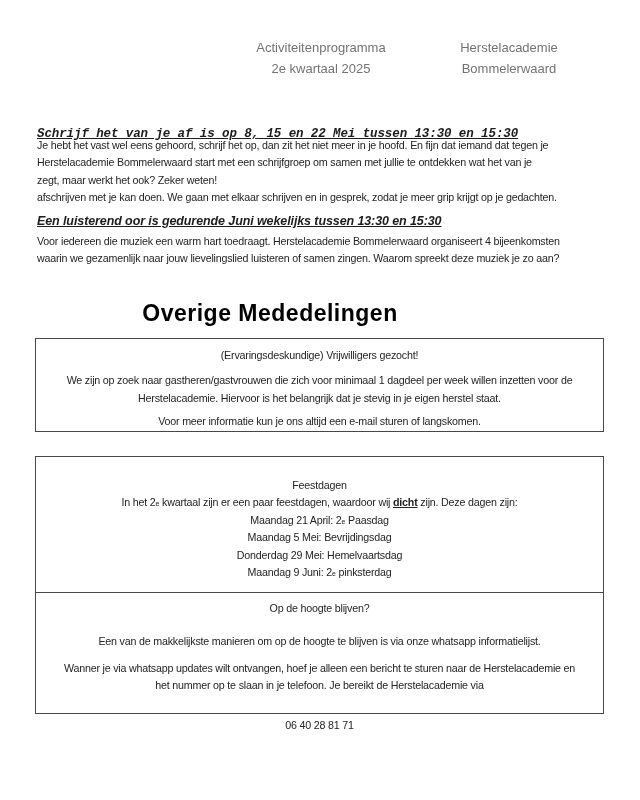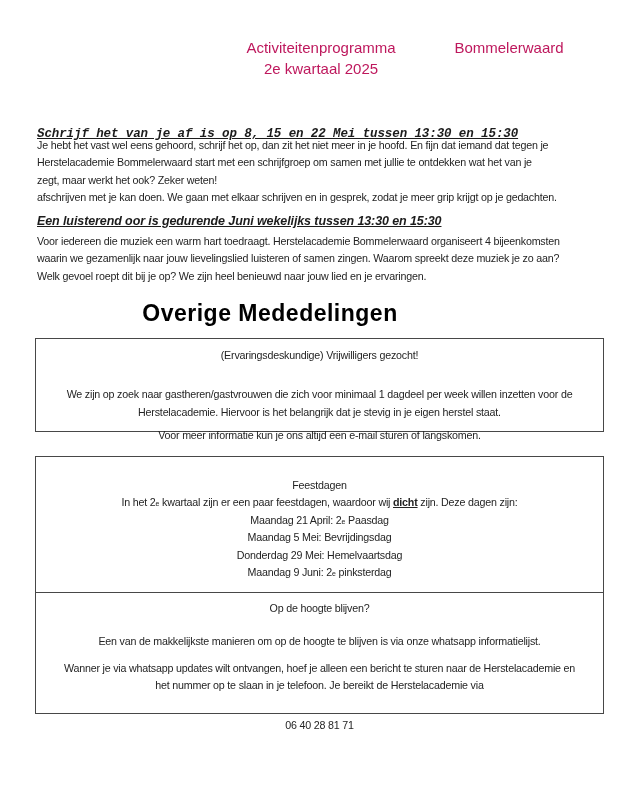--- a/index.html
+++ b/index.html
@@ -12,23 +12,23 @@
     overflow: hidden;
     font-family: "Liberation Sans", sans-serif;
     color: #242424;
   }
   
   .hdr-block {
     position: absolute;
     top: 37px;
     width: 186px;
     text-align: center;
-    font-size: 15px;
+    font-size: 13px;
     line-height: 21px;
-    color: #be185d;
+    color: #737373;
   }
   #hdr-left  { left: 228px; }
   #hdr-right { left: 416px; }
 
   
   .sec-heading {
     position: absolute;
     left: 37px;
     font-size: 12.5px;
     font-style: italic;
@@ -77,21 +77,21 @@
     text-align: center;
     font-size: 10.7px;
     letter-spacing: -0.2px;
     line-height: 17.4px;
     color: #242424;
   }
   #box-volunteers { top: 338px; height: 94px;  padding-top: 8px; }
   #box-holidays   { top: 456px; height: 138px; padding-top: 20px; }
   #box-whatsapp   { top: 592px; height: 122px; padding-top: 7px; }
 
-  #box-volunteers .box-title  { margin-bottom: 22px; }
+  #box-volunteers .box-title  { margin-bottom: 8px; }
   #box-volunteers .box-para   { margin-bottom: 6px; }
 
   #box-whatsapp .box-title    { margin-bottom: 16px; }
   #box-whatsapp .wa-line1     { margin-bottom: 9px; }
   #box-whatsapp .wa-para      { margin-bottom: 22px; }
 
   .sup {
     font-size: 7px;
     vertical-align: top;
     position: relative;
@@ -105,36 +105,36 @@
 </head>
 <body>
 
 <div class="page">
 
   <div id="hdr-left" class="hdr-block">
     <div>Activiteitenprogramma</div>
     <div>2e kwartaal 2025</div>
   </div>
   <div id="hdr-right" class="hdr-block">
+    <div>Herstelacademie</div>
     <div>Bommelerwaard</div>
   </div>
 
   <div id="sec1-heading" class="sec-heading">Schrijf het van je af is op 8, 15 en 22 Mei tussen 13:30 en 15:30</div>
   <div id="sec1-body" class="sec-body">
     <div class="line">Je hebt het vast wel eens gehoord, schrijf het op, dan zit het niet meer in je hoofd. En fijn dat iemand dat tegen je</div>
     <div class="line">Herstelacademie Bommelerwaard start met een schrijfgroep om samen met jullie te ontdekken wat het van je</div>
     <div class="line">zegt, maar werkt het ook? Zeker weten!</div>
     <div class="line">afschrijven met je kan doen. We gaan met elkaar schrijven en in gesprek, zodat je meer grip krijgt op je gedachten.</div>
   </div>
 
   <div id="sec2-heading" class="sec-heading">Een luisterend oor is gedurende Juni wekelijks tussen 13:30 en 15:30</div>
   <div id="sec2-body" class="sec-body">
     <div class="line">Voor iedereen die muziek een warm hart toedraagt. Herstelacademie Bommelerwaard organiseert 4 bijeenkomsten</div>
     <div class="line">waarin we gezamenlijk naar jouw lievelingslied luisteren of samen zingen. Waarom spreekt deze muziek je zo aan?</div>
-    <div class="line">Welk gevoel roept dit bij je op? We zijn heel benieuwd naar jouw lied en je ervaringen.</div>
   </div>
 
   <div class="big-title">Overige Mededelingen</div>
 
   <div id="box-volunteers" class="notice-box">
     <div class="box-title">(Ervaringsdeskundige) Vrijwilligers gezocht!</div>
     <div class="box-para">
       <div>We zijn op zoek naar gastheren/gastvrouwen die zich voor minimaal 1 dagdeel per week willen inzetten voor de</div>
       <div>Herstelacademie. Hiervoor is het belangrijk dat je stevig in je eigen herstel staat.</div>
     </div>

